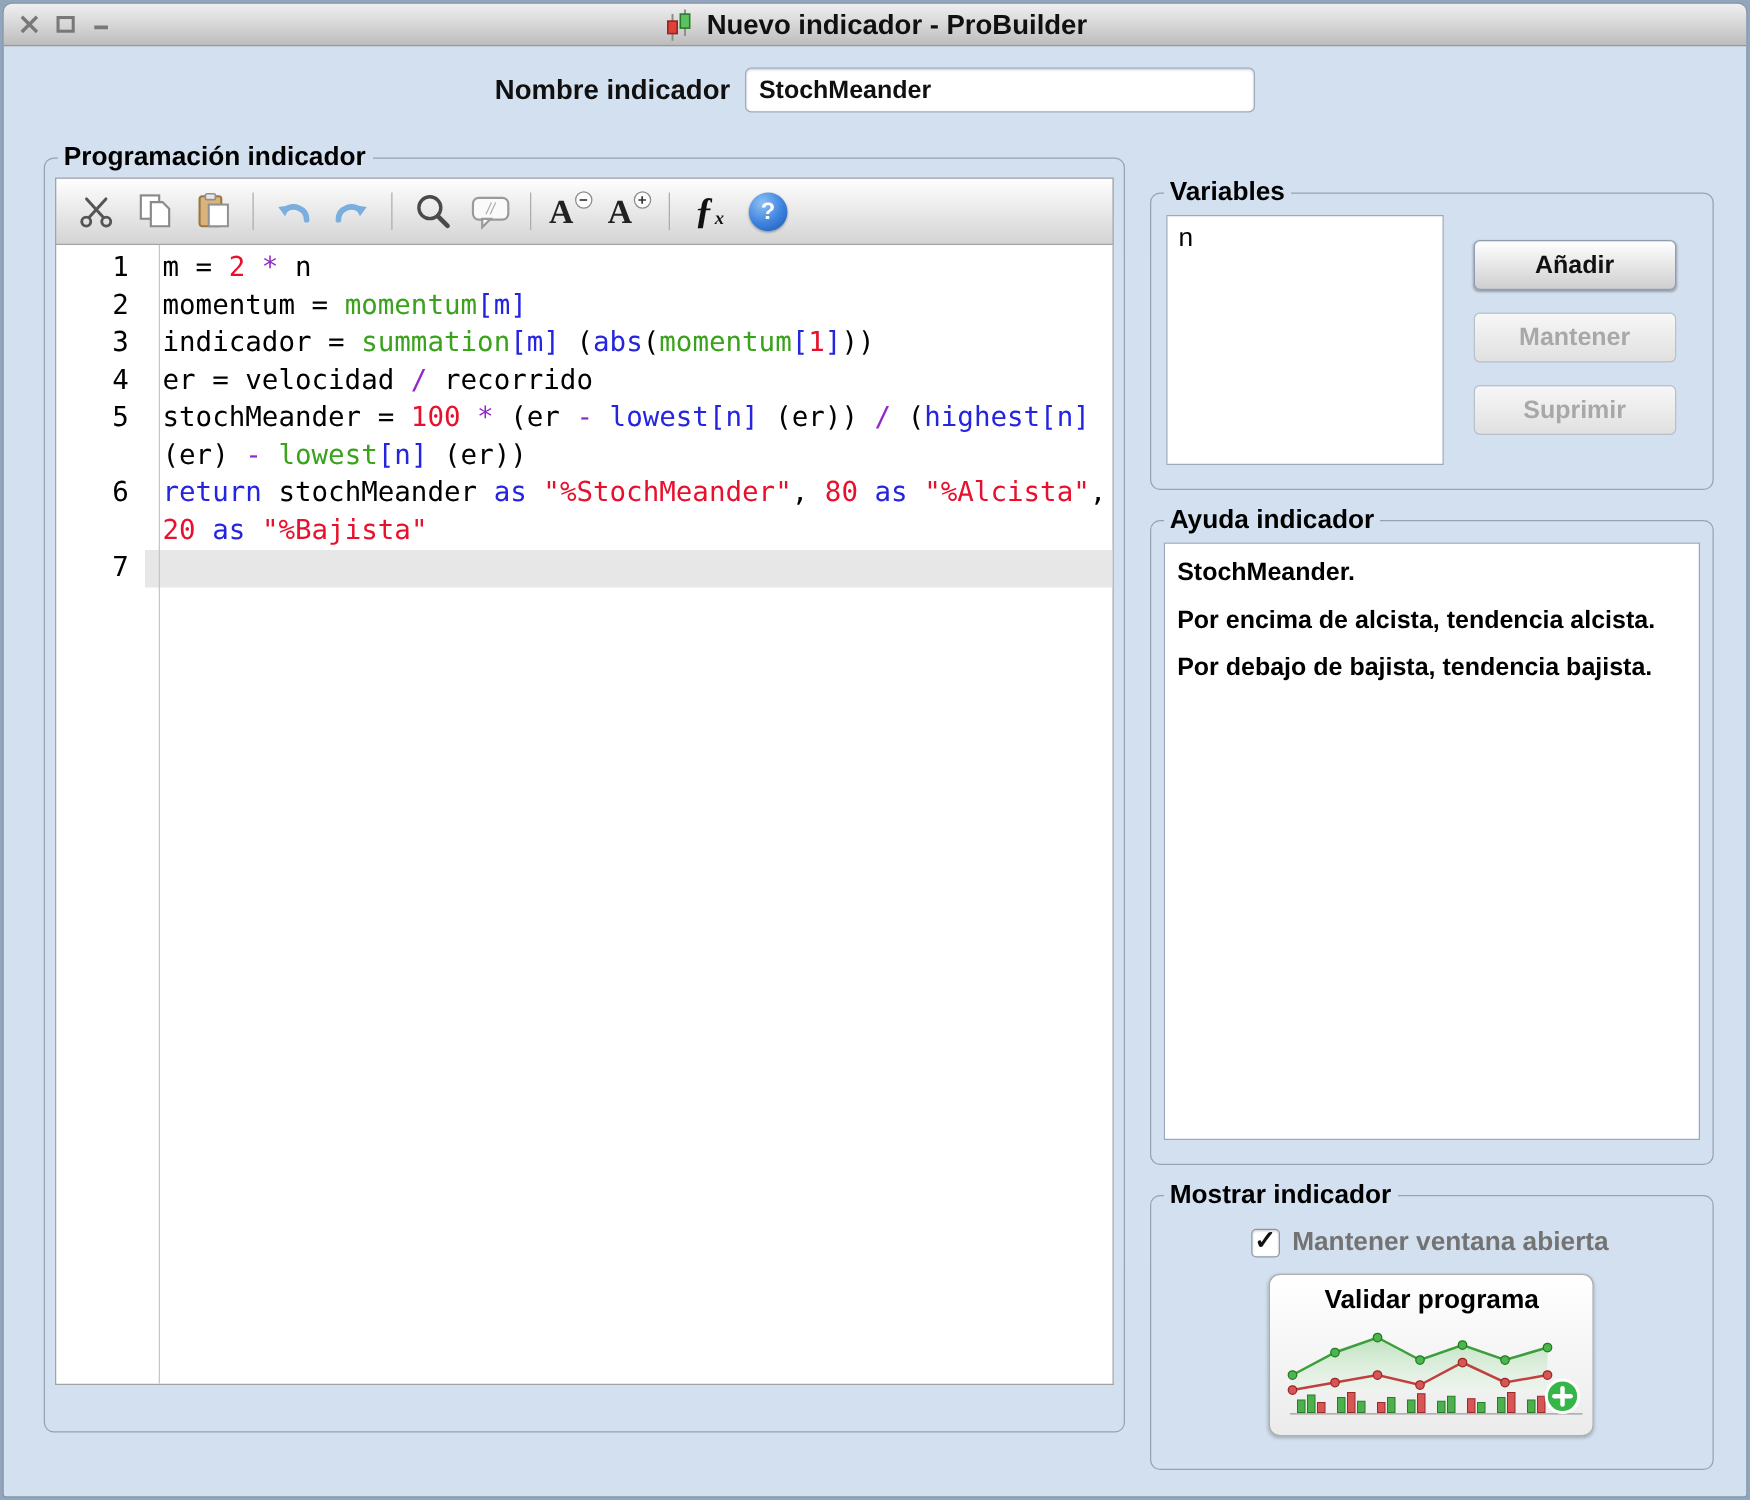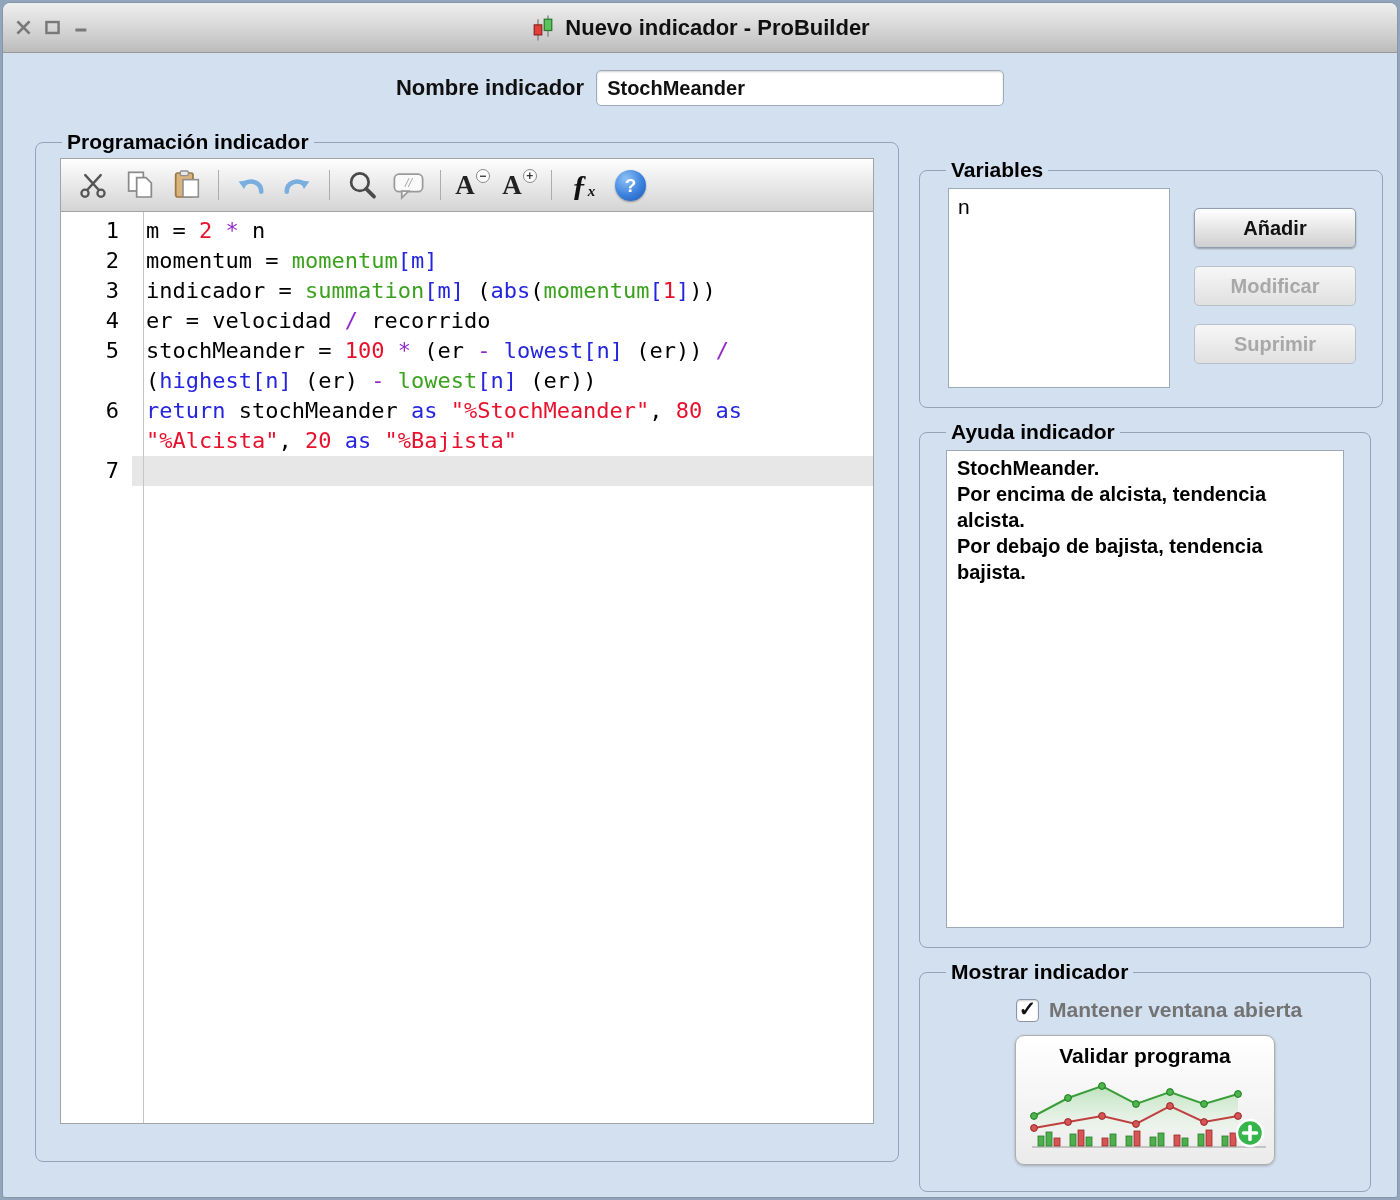--- a/index.html
+++ b/index.html
@@ -12,21 +12,21 @@
   .window {
     position:relative;
     width:1396px; height:1196px; margin:2px;
     background:#d3e0ef;
     border:1px solid #8596ac;
     border-radius:8px 8px 3px 3px;
     overflow:hidden;
   }
   
   .titlebar {
-    height:50px;
+    height:34px;
     background:linear-gradient(#efefef,#cdcdcd 70%,#bcbcbc);
     border-bottom:1px solid #979797;
     position:relative;
     display:flex; align-items:center; justify-content:center;
   }
   .win-controls { position:absolute; left:10px; top:0; height:100%; display:flex; align-items:center; gap:8px; }
   .win-btn { background:none; border:none; padding:2px; display:flex; align-items:center; }
   .title-center { display:flex; align-items:center; gap:9px; }
   .title-text { font-weight:bold; font-size:22px; color:#101010; }
   
@@ -38,21 +38,21 @@
     font-family:"Liberation Sans", sans-serif;
     font-weight:bold; font-size:20px; color:#101010;
     padding:0 10px; background:#ffffff;
     box-shadow:inset 0 1px 2px rgba(0,0,0,0.18);
     outline:none;
   }
   
   .content { display:flex; align-items:flex-start; gap:20px; padding:0 26px 0 32px; }
   fieldset.fs {
     border:1px solid #94a3b6; border-radius:8px;
-    margin:0; padding:4px 24px 8px;
+    margin:0; padding:4px 8px 8px;
     background:transparent;
   }
   fieldset.fs legend { font-weight:bold; font-size:21px; color:#000; padding:0 5px; margin-left:2px; }
   
   .editor-fs { width:866px; height:1032px; }
   .toolbar {
     height:54px;
     border:1px solid #a3a3a3;
     background:linear-gradient(#fefefe,#d4d4d4);
     display:flex; align-items:center; padding:0 8px;
@@ -123,21 +123,21 @@
   .vbtn.disabled {
     color:#a8a8a8;
     background:linear-gradient(#f7f7f7,#e0e0e0);
     box-shadow:none; border-color:#b8c0ca;
   }
   .help-fs { height:528px; }
   .help-box {
     height:478px; background:#fff;
     border:1px solid #9aa8ba; margin:2px 2px 0;
     padding:4px 10px;
-    font-weight:bold; font-size:20px; line-height:26px; color:#000;
+    font-weight:bold; font-size:20px; line-height:38px; color:#000;
     white-space:pre-line;
   }
   .show-fs { height:232px; }
   .check-row { display:flex; align-items:center; gap:10px; margin:10px 0 13px 72px; }
   .checkbox {
     width:23px; height:23px; background:#fff;
     border:1px solid #8a97a8; border-radius:4px;
     display:flex; align-items:center; justify-content:center;
     box-shadow:inset 0 1px 2px rgba(0,0,0,0.2);
   }
@@ -313,21 +313,21 @@
     <div class="right-col">
 
       <fieldset class="fs vars-fs">
         <legend>Variables</legend>
         <div class="vars-body">
           <div class="var-list">
               <div class="var-item">n</div>
             </div>
           <div class="var-btns">
             <button class="vbtn">Añadir</button>
-            <button class="vbtn disabled" aria-disabled="true">Modificar</button>
+            <button class="vbtn disabled" aria-disabled="true">Mantener</button>
             <button class="vbtn disabled" aria-disabled="true">Suprimir</button>
           </div>
         </div>
       </fieldset>
 
       <fieldset class="fs help-fs">
         <legend>Ayuda indicador</legend>
         <div class="help-box">StochMeander.
 Por encima de alcista, tendencia alcista.
 Por debajo de bajista, tendencia bajista.</div>

